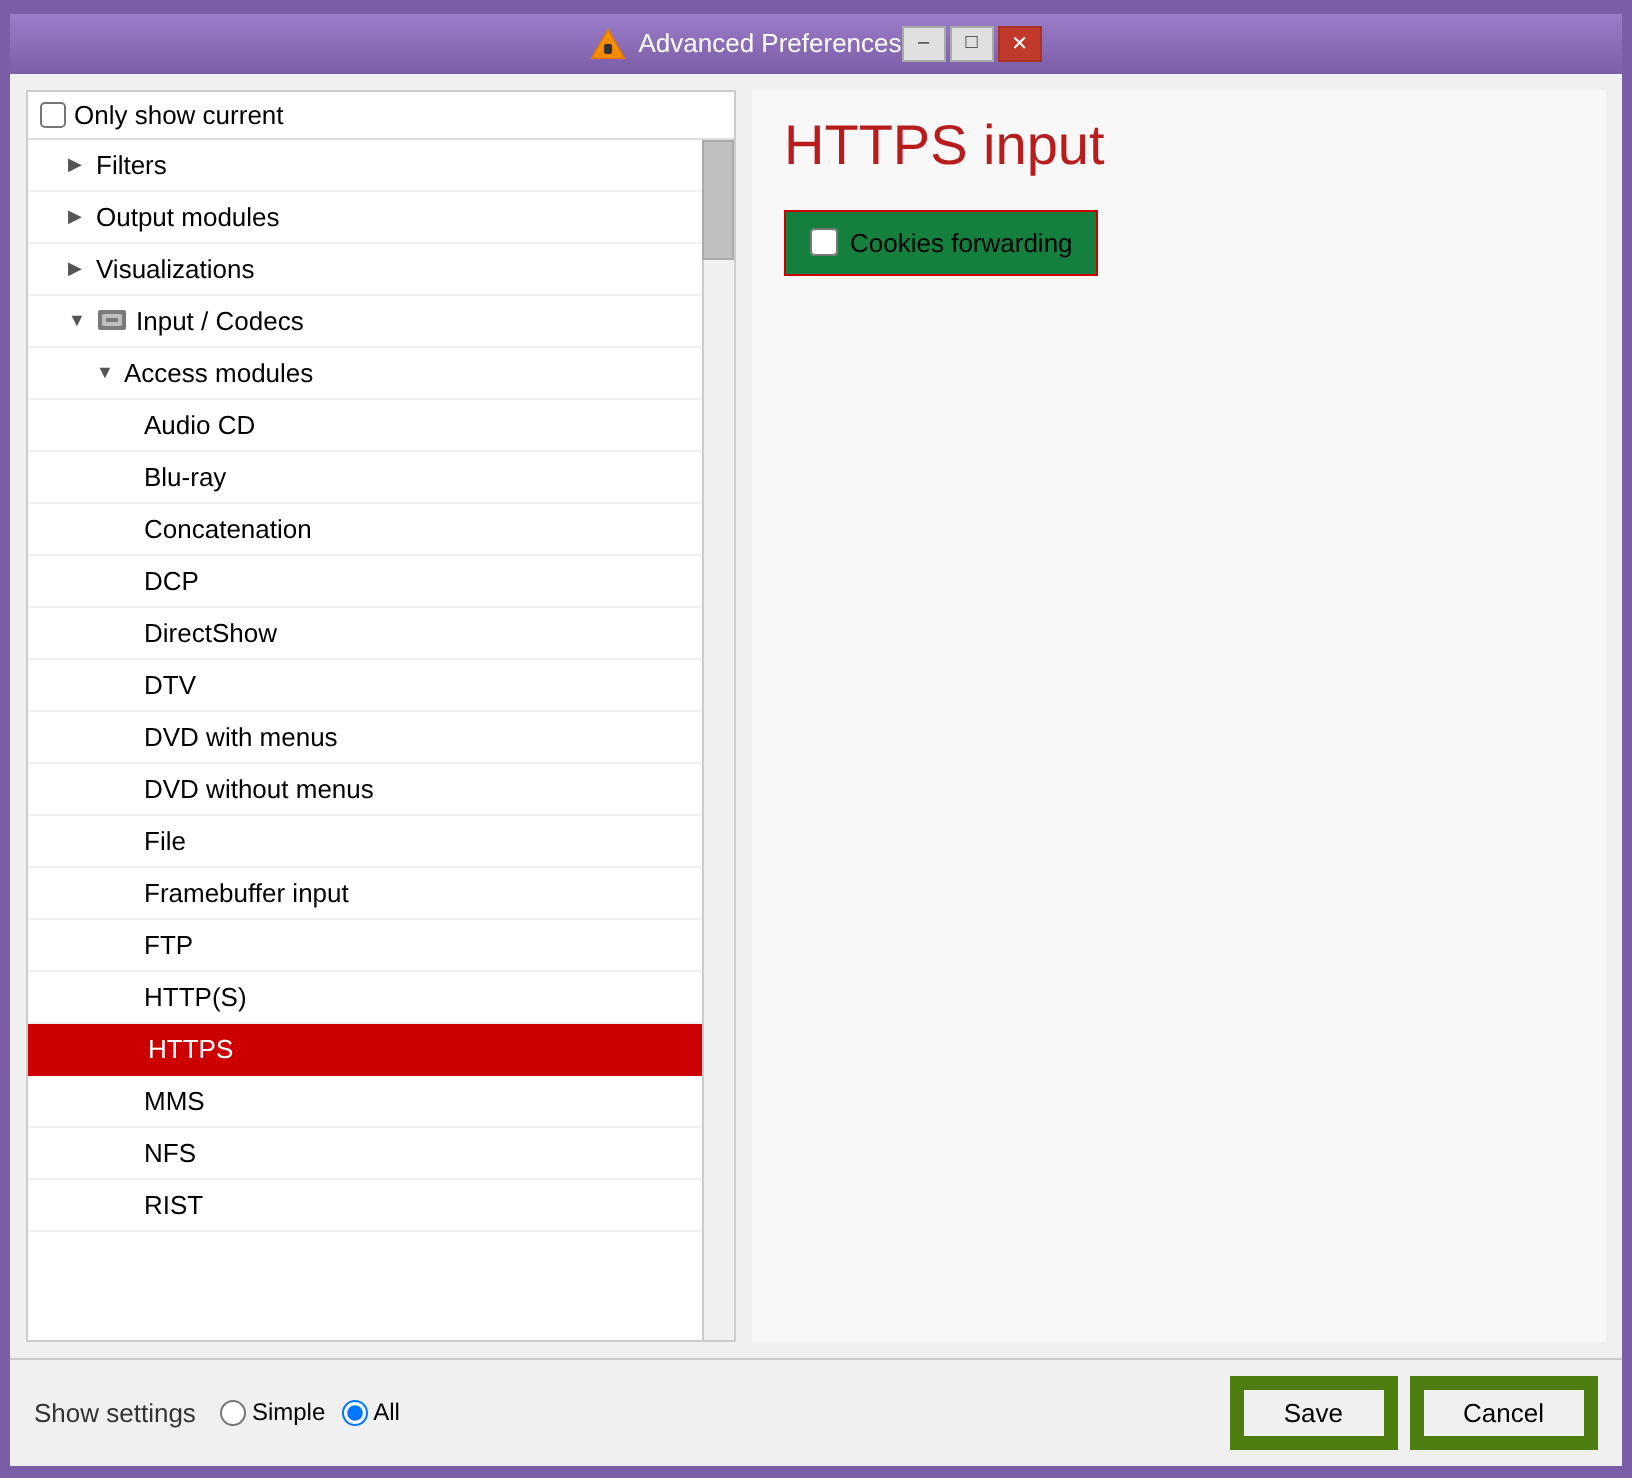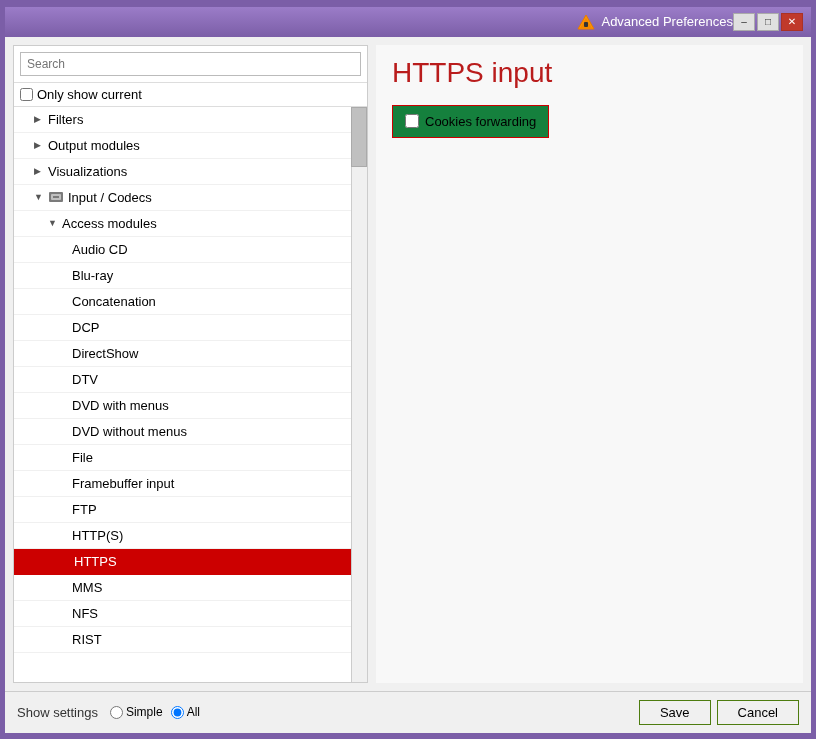--- a/index.html
+++ b/index.html
@@ -20,21 +20,21 @@
       border: 2px solid #7b5ea7;
       display: flex;
       flex-direction: column;
     }
     .title-bar {
       background: linear-gradient(to bottom, #9b7cc8, #7b5ea7);
       color: white;
       height: 30px;
       display: flex;
       align-items: center;
-      justify-content: flex-end;
+      justify-content: center;
       padding: 0 8px;
       flex-shrink: 0;
     }
     .title-bar-left {
       display: flex;
       align-items: center;
       gap: 6px;
     }
     .title-bar-title {
       font-size: 13px;
@@ -204,21 +204,21 @@
       font-size: 12px;
       cursor: pointer;
     }
     .bottom-right {
       display: flex;
       gap: 6px;
     }
     .action-btn {
       padding: 4px 20px;
       background: #f0f0f0;
-      border: 1px solid #4d7c0f;
+      border: 7px solid #4d7c0f;
       font-size: 13px;
       cursor: pointer;
       min-width: 70px;
     }
     .vlc-icon {
       width: 18px;
       height: 18px;
     }
   </style>
 </head>
@@ -239,23 +239,20 @@
       <button class="tb-btn">–</button>
       <button class="tb-btn">□</button>
       <button class="tb-btn close">✕</button>
     </div>
   </div>
 
   <div class="window-content">
     <div class="main-area">
 
       <div class="sidebar">
-        <div class="search-box">
-          <input type="text" class="search-input" placeholder="Search" style="">
-        </div>
         <div class="only-show-row">
           <input type="checkbox" style="">
           <label>Only show current</label>
         </div>
         <div class="tree-area">
 
           <div class="tree-item indent-1">
             <span class="arrow">▶</span>
             <span>Filters</span>
           </div>

